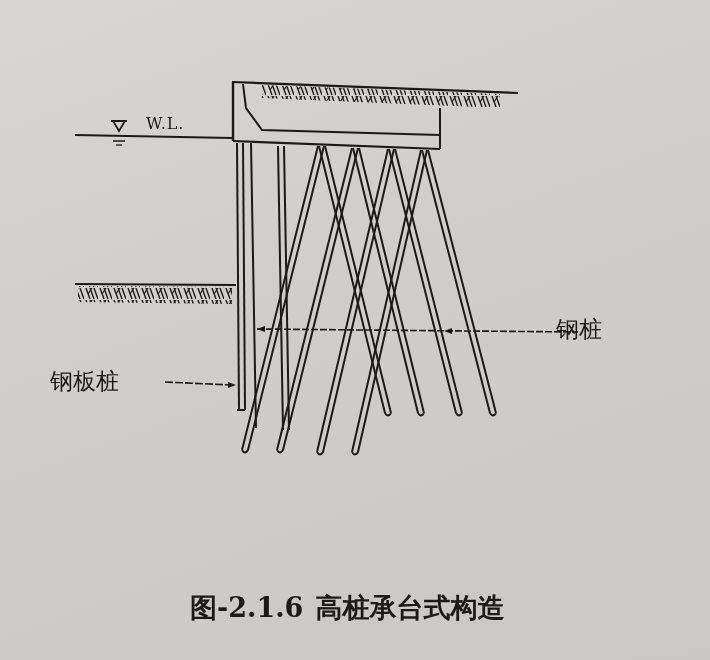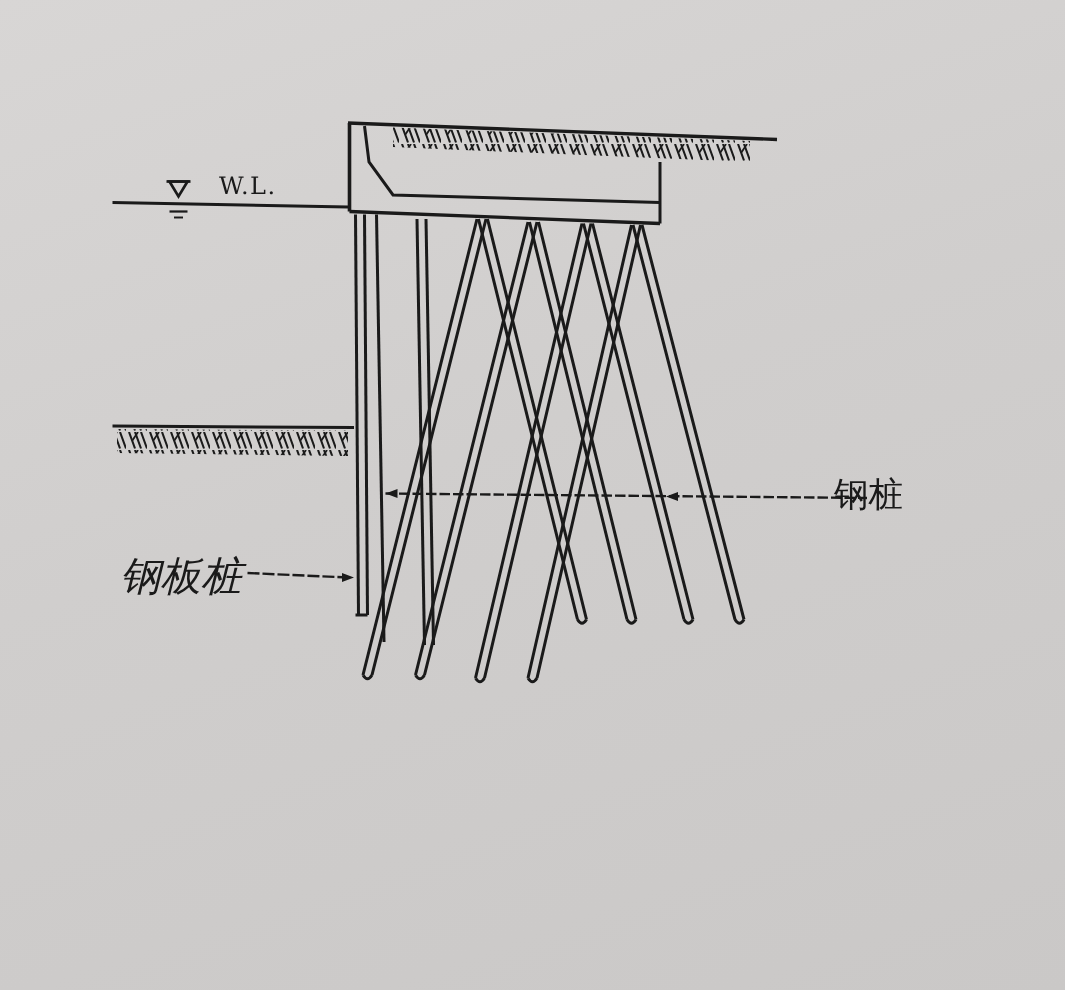--- a/index.html
+++ b/index.html
@@ -15,21 +15,21 @@
     }
     svg.diagram { position: absolute; left: 0; top: 0; }
     .label {
       position: absolute; color: #1a1a1a; white-space: nowrap;
       font-family: "DejaVu Sans", sans-serif;
     }
     .wl {
       left: 146px; top: 114px; font-size: 16px;
       font-family: "DejaVu Serif", serif; letter-spacing: 1px;
     }
-    .sheet-label { left: 80px; top: 366px; font-size: 27px; font-style: italic; }
+    .sheet-label { left: 50px; top: 366px; font-size: 23px; }
     .pile-label { left: 556px; top: 314px; font-size: 23px; }
     .caption {
       left: 190px; top: 590px; font-size: 27px; font-weight: bold;
       font-family: "DejaVu Serif", serif;
     }
     .caption .num { margin-right: 12px; }
   </style>
 </head>
 <body>
 
@@ -105,13 +105,16 @@
     <g>
       <line x1="165" y1="382" x2="232" y2="385" stroke="#1a1a1a" stroke-width="1.6" stroke-dasharray="8 2"></line>
       <polygon points="236,385 228,382 228,388" fill="#1a1a1a"></polygon>
     </g>
   </svg>
 
   <div class="label wl">W.L.</div>
   <div class="label sheet-label">钢板桩</div>
   <div class="label pile-label">钢桩</div>
 
+  <div class="label caption">
+    <span class="num">图-2.1.6</span><span>高桩承台式构造</span>
+  </div>
 </div>
 
 </body></html>

